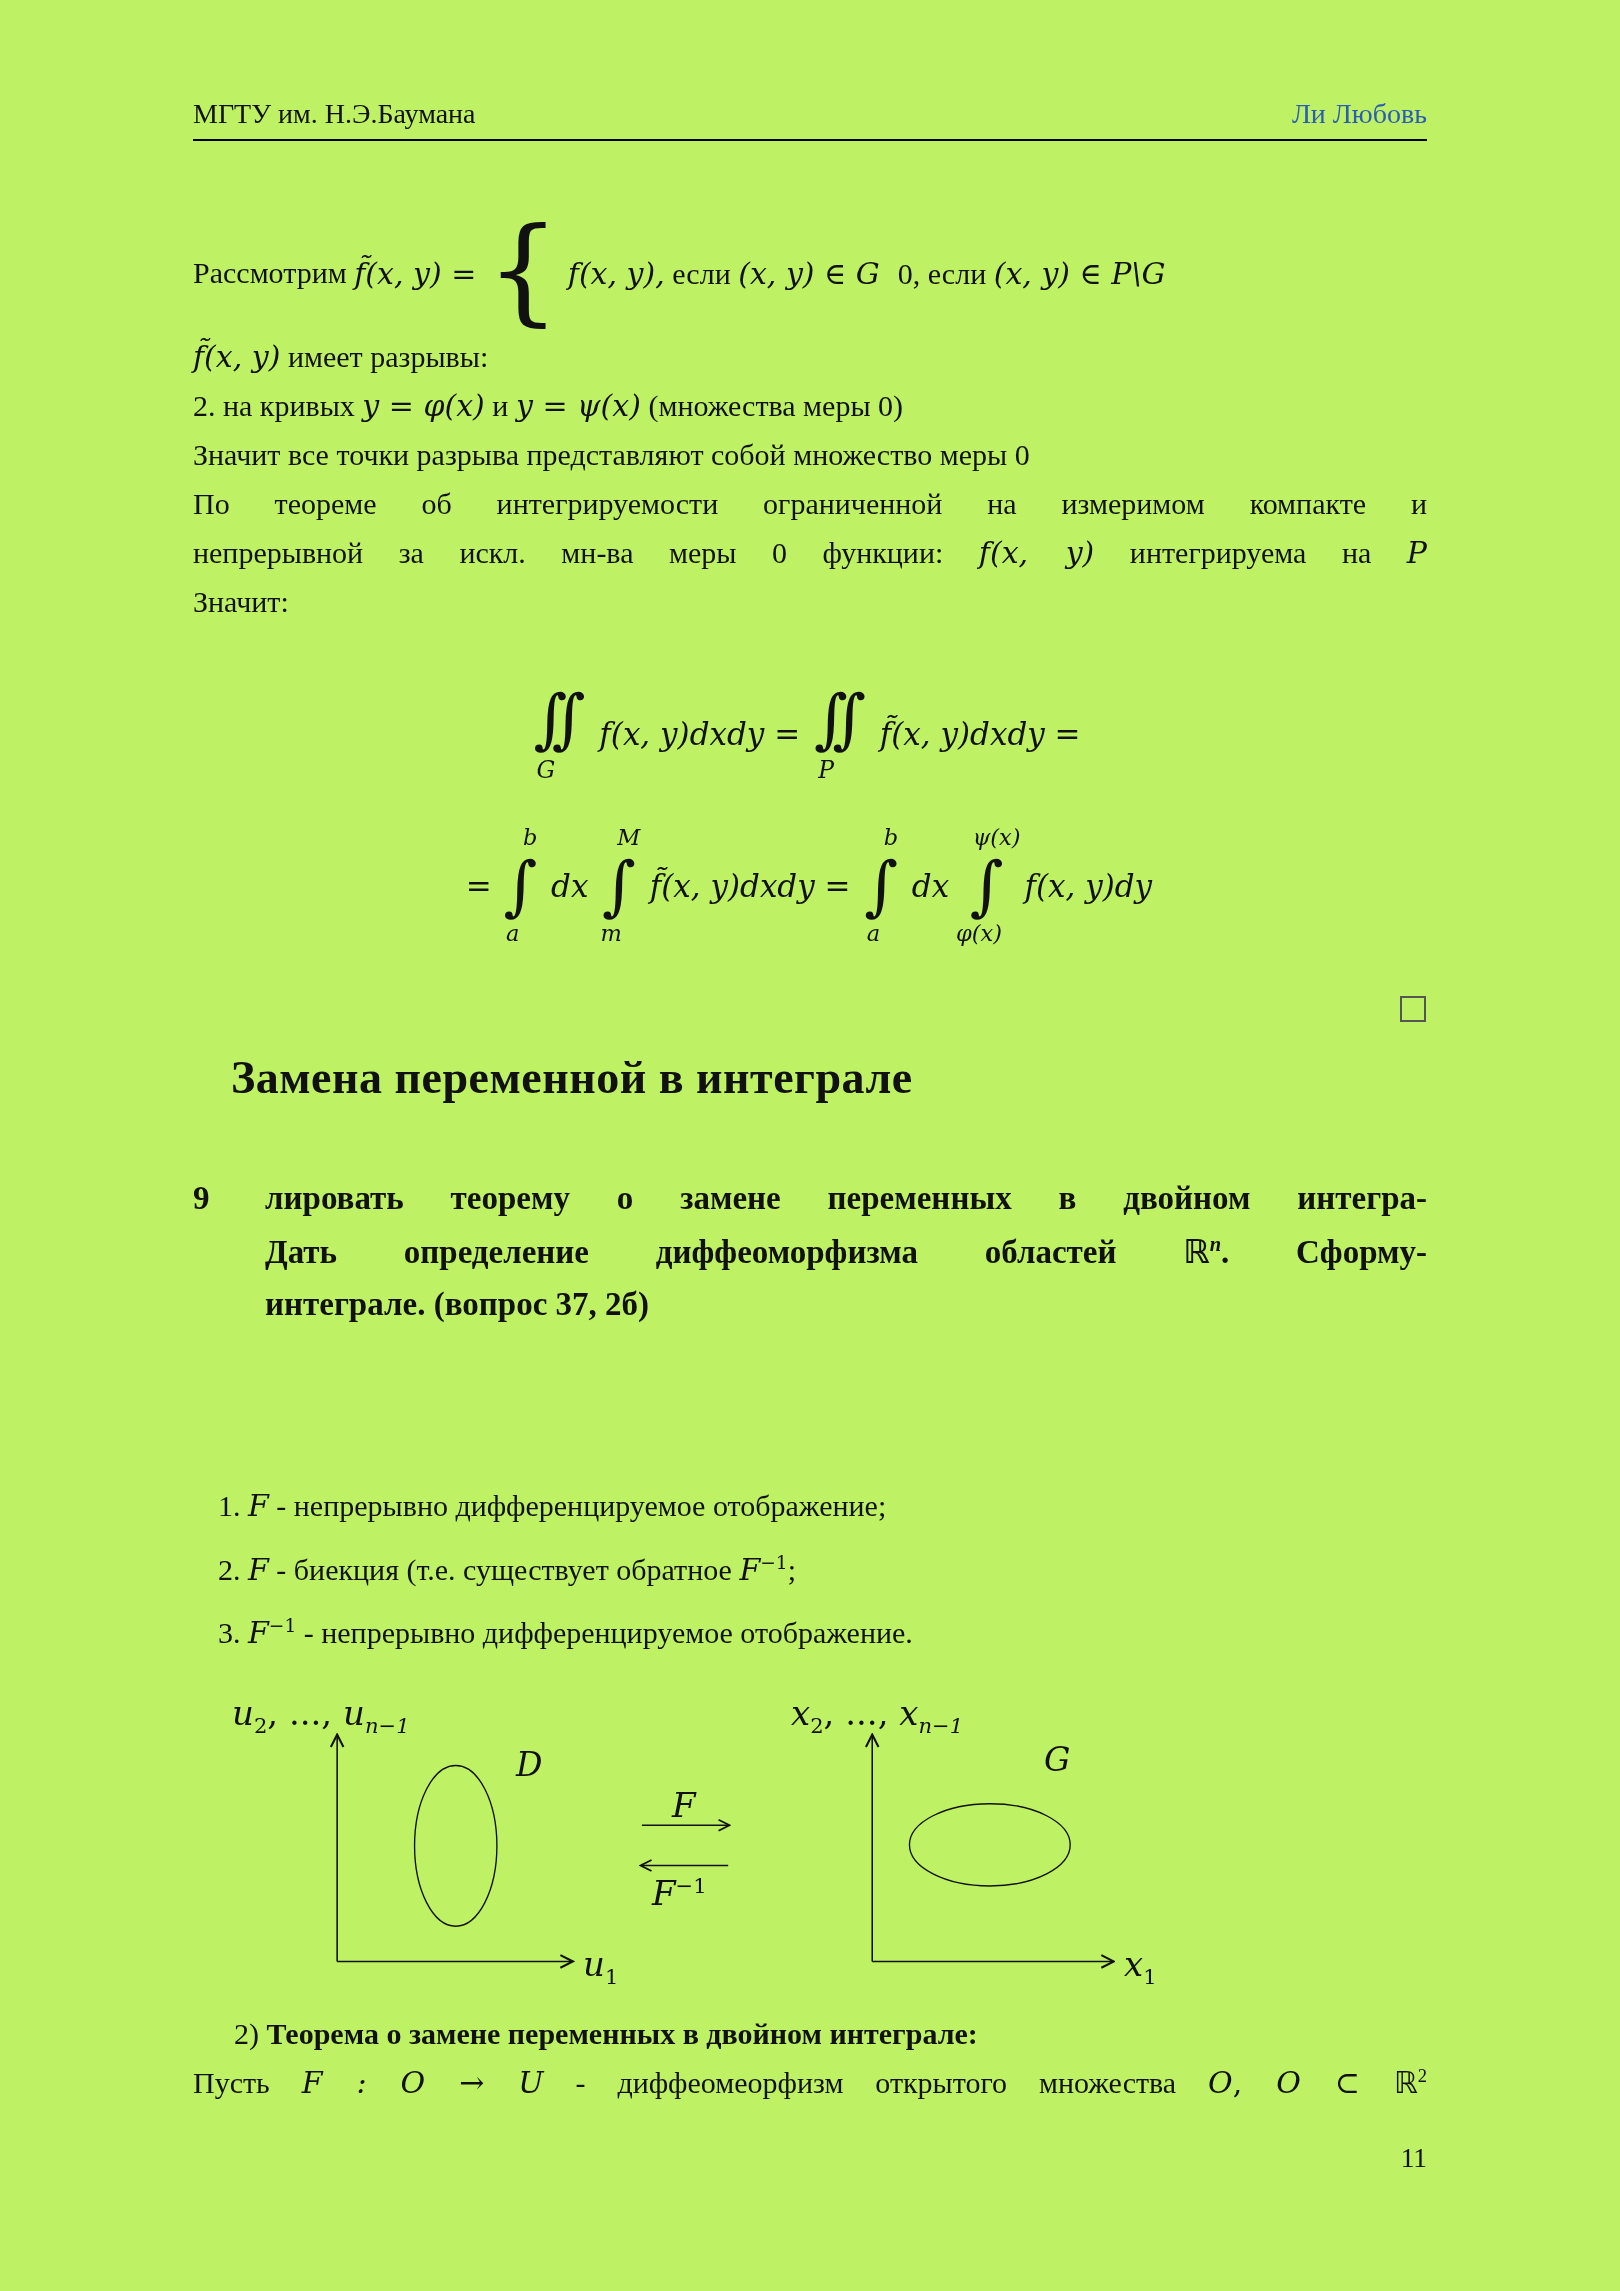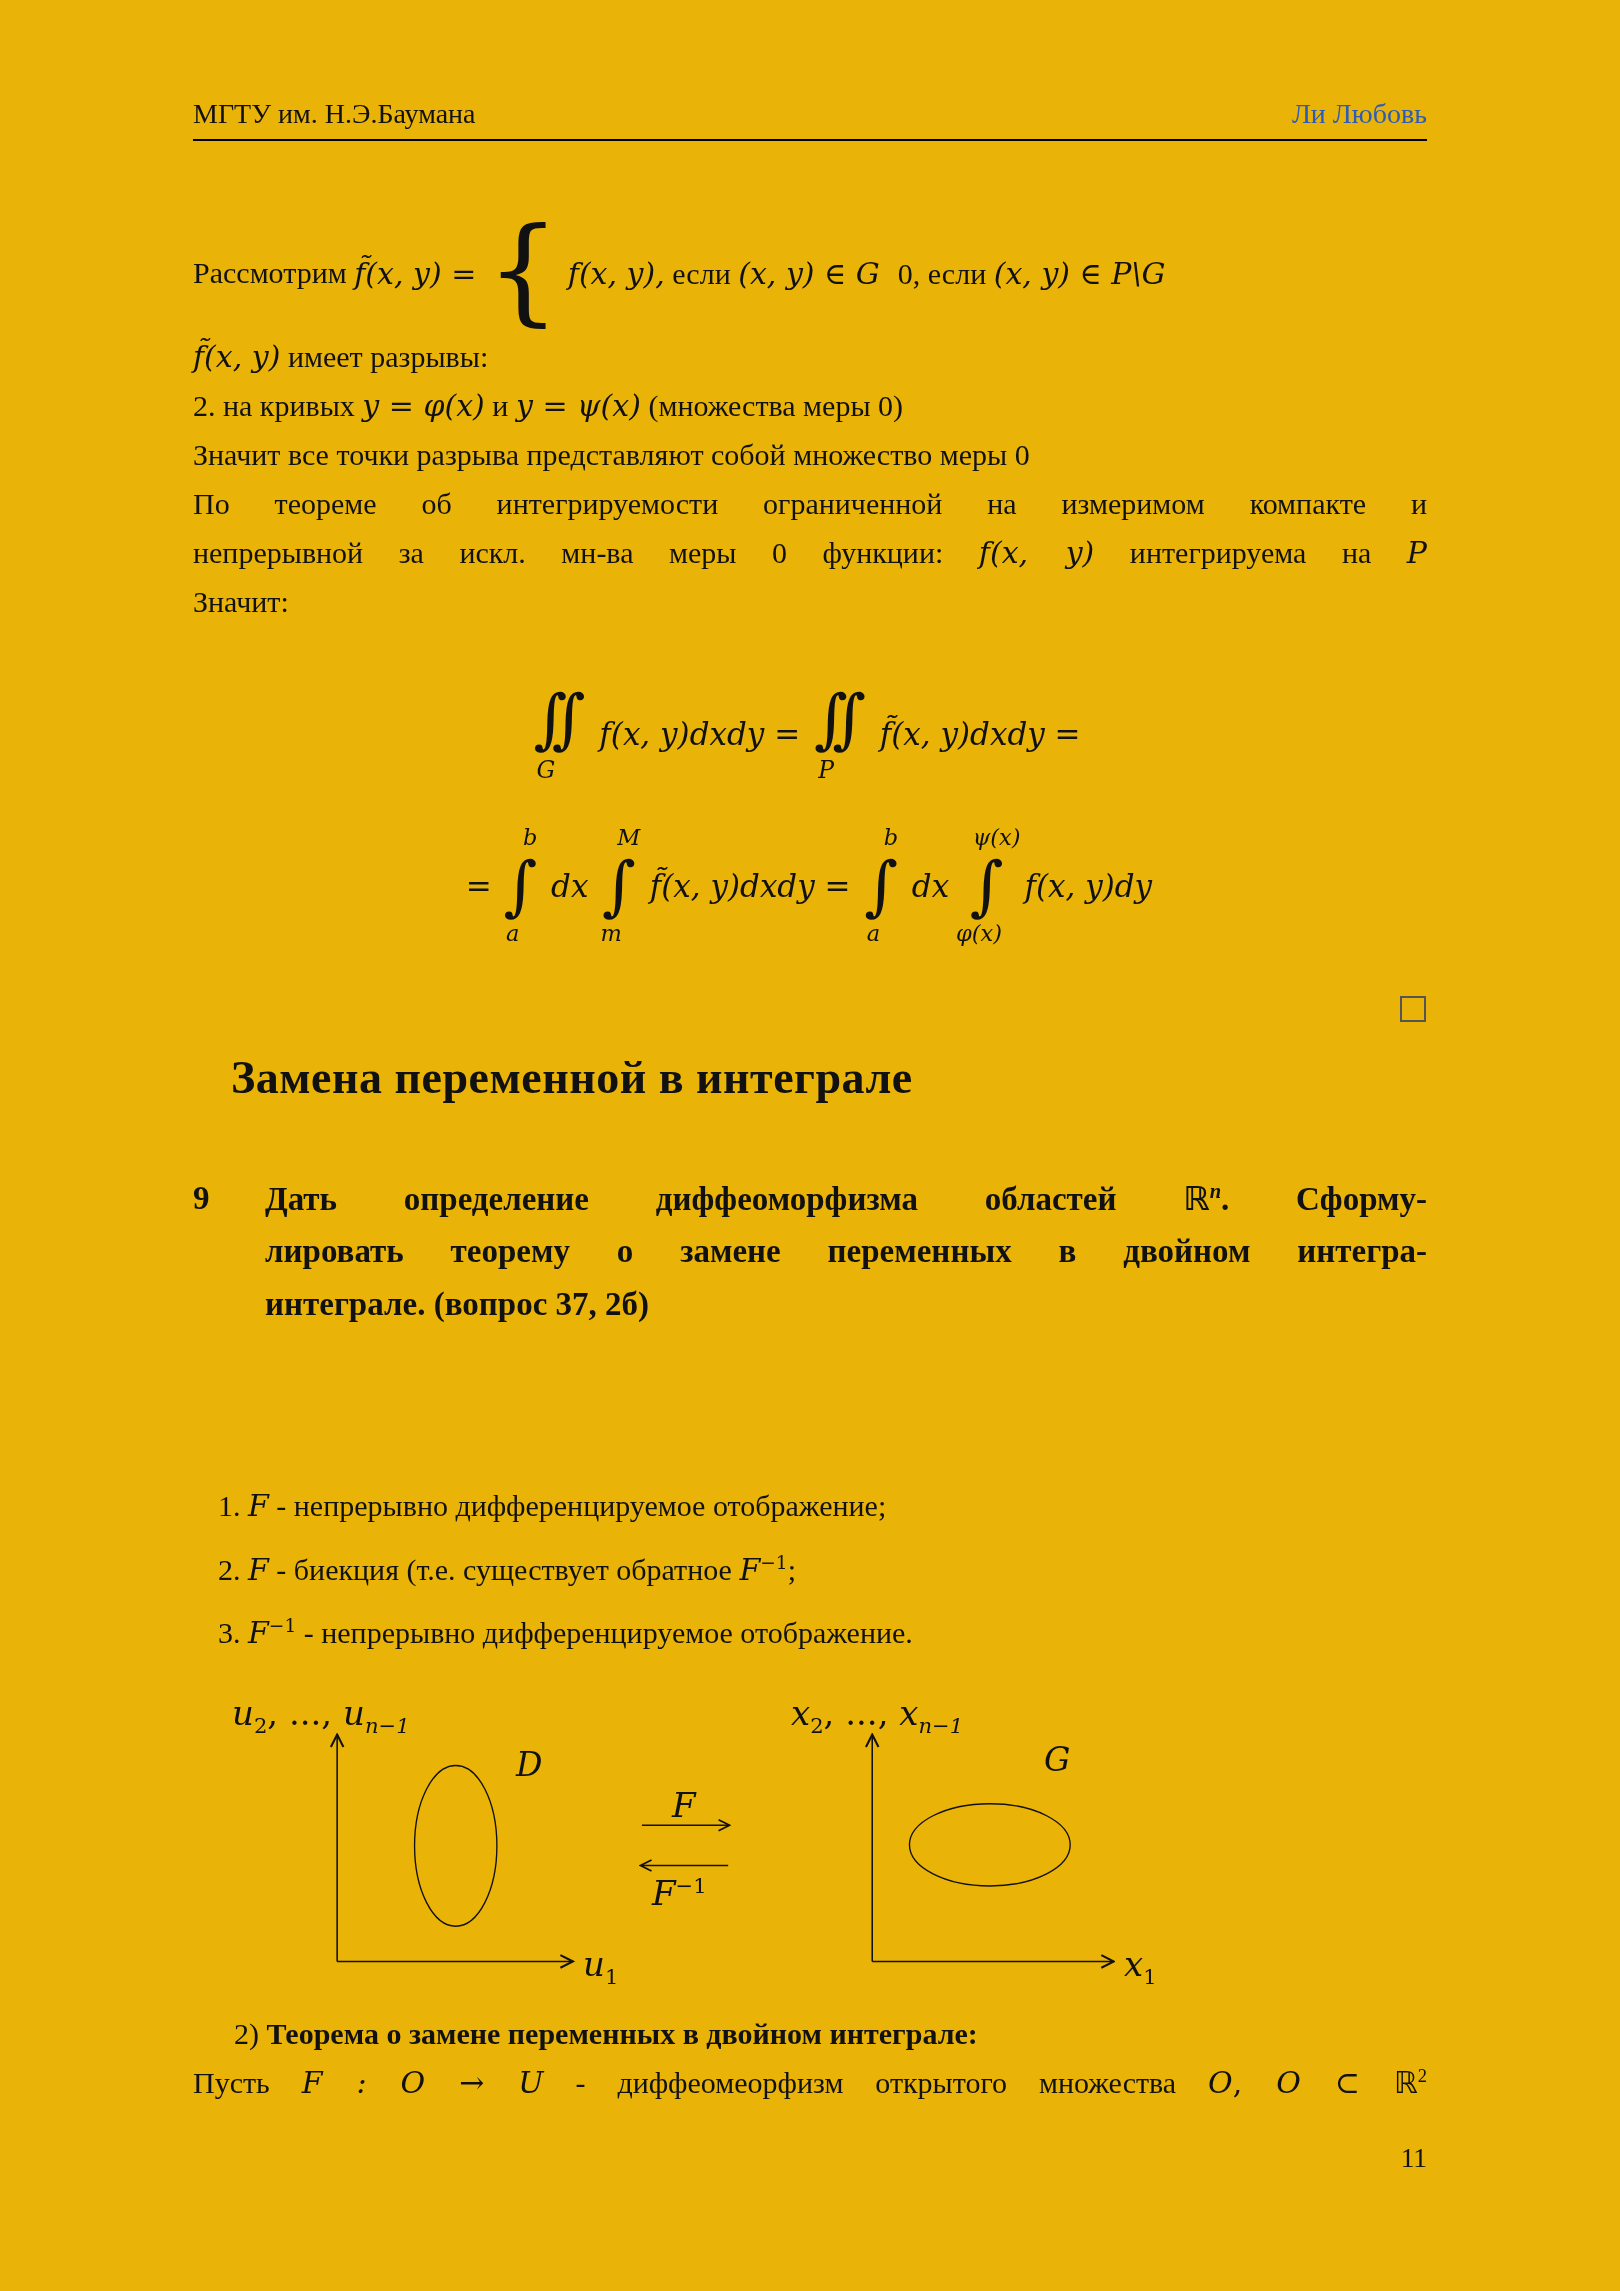--- a/index.html
+++ b/index.html
@@ -1,16 +1,16 @@
 <!DOCTYPE html>
 <html><head>
 <meta charset="utf-8">
 <style>
   html,body{margin:0;padding:0;background:#e8e8e8;}
-  .page{position:relative;width:1620px;height:2292px;background:#eab308;
+  .page{position:relative;width:1620px;height:2292px;background:#bef264;
         font-family:"Liberation Serif",serif;color:#111;overflow:hidden;}
   .it{font-style:italic;}
   .bd{font-weight:bold;}
   .mm{font-family:"DejaVu Serif",serif;}
   .bb{font-family:"DejaVu Sans",sans-serif;}
   sup,sub{font-size:62%;line-height:0;}
   .jl{text-align:justify;text-align-last:justify;}
 
   .header{position:absolute;top:98px;left:193px;right:193px;display:flex;
           justify-content:space-between;align-items:flex-end;font-size:28px;
@@ -142,22 +142,22 @@
     <span class="fbody"><span class="it mm">f(x, y)dy</span></span>
   </div>
 
   <div class="qed"></div>
 
   <div class="sec-title">Замена переменной в интеграле</div>
 
   <div class="h9">
     <div class="h9-num">9</div>
     <div class="h9-text">
+      <div class="ln jl"><span>лировать теорему о замене переменных в двойном интегра-</span></div>
       <div class="ln jl"><span>Дать определение диффеоморфизма областей </span><span class="bb">ℝ</span><sup class="it">n</sup><span>. Сформу-</span></div>
-      <div class="ln jl"><span>лировать теорему о замене переменных в двойном интегра-</span></div>
       <div class="ln"><span>интеграле. (вопрос 37, 2б)</span></div>
     </div>
   </div>
 
 
   <div class="qlist">
     <div class="li"><span>1. </span><span class="it mm">F</span><span> - непрерывно дифференцируемое отображение;</span></div>
     <div class="li"><span>2. </span><span class="it mm">F</span><span> - биекция (т.е. существует обратное </span><span class="it mm">F</span><sup class="mm">−1</sup><span>;</span></div>
     <div class="li"><span>3. </span><span class="it mm">F</span><sup class="mm">−1</sup><span> - непрерывно дифференцируемое отображение.</span></div>
   </div>

